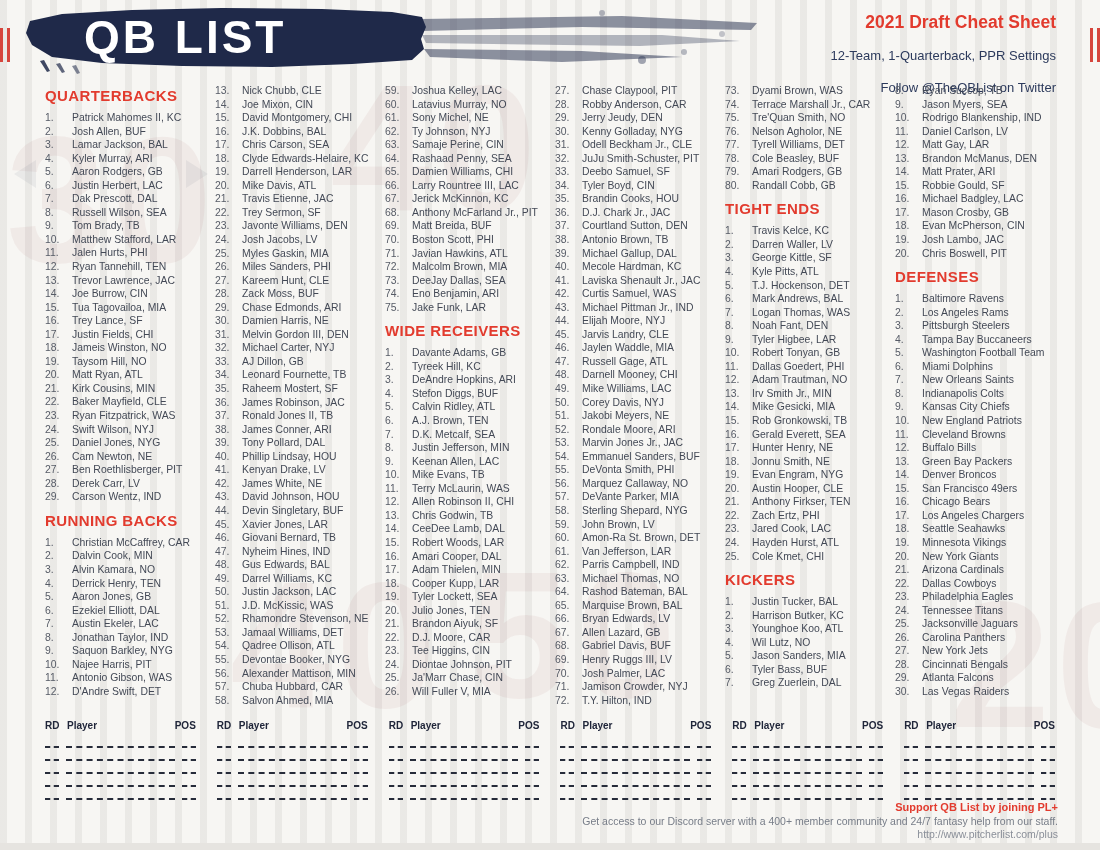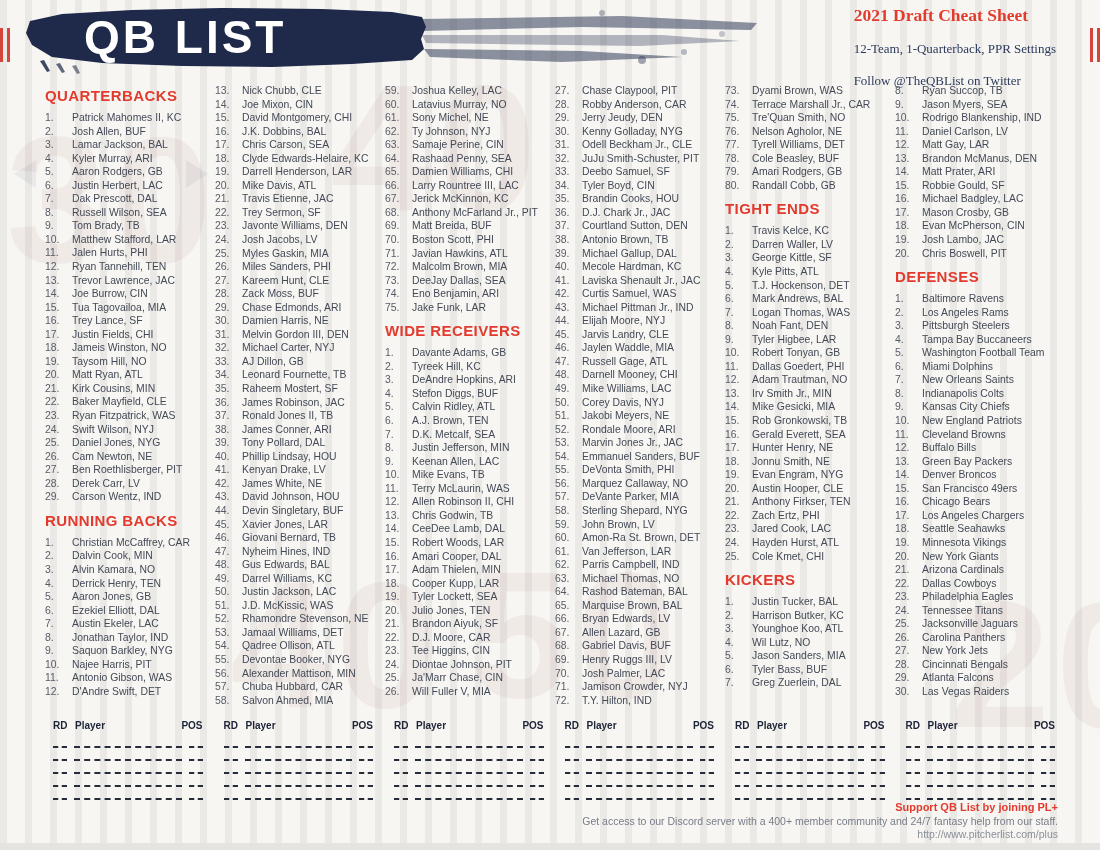--- a/index.html
+++ b/index.html
@@ -31,38 +31,38 @@
   .edge-l1{left:0;} .edge-l2{left:7px;}
   .edge-r1{right:0;} .edge-r2{right:7px;}
 
   
   .logo{position:absolute;left:22px;top:5px;width:740px;height:70px;}
   .logo svg{position:absolute;left:0;top:0;}
   .logo-text{
     position:absolute;left:62px;top:7px;color:#ffffff;
     font-size:46px;font-weight:bold;letter-spacing:3px;line-height:50px;white-space:nowrap;
   }
-  .hright{position:absolute;right:44px;top:5px;font-family:Liberation Serif, serif;}
+  .hright{position:absolute;right:44px;top:12px;text-align:right;}
   .htitle{color:#e23b2e;font-weight:bold;font-size:17.5px;line-height:20px;}
   .hsub{color:#2c3a5c;font-size:13px;line-height:16px;margin-top:16px;}
 
   
   .columns{position:absolute;left:45px;right:45px;top:84px;display:flex;gap:10px;}
   .col{flex:1;min-width:0;}
   .sec{
     font-size:15px;font-weight:bold;color:#e23b2e;
     letter-spacing:0.4px;line-height:16px;margin:9px 0 7px 0;white-space:nowrap;
   }
   .col > .sec:first-child{margin-top:4px;}
   .prow{display:flex;font-size:10.4px;line-height:13.55px;white-space:nowrap;}
   .num{width:27px;flex:none;color:#565b66;}
   .pname{flex:1;color:#434956;}
 
   
-  .grid{position:absolute;left:45px;right:45px;top:720px;display:flex;gap:21px;margin-left:8px;}
+  .grid{position:absolute;left:45px;right:45px;top:720px;display:flex;gap:21px;}
   .gcol{flex:1;min-width:0;}
   .ghead{display:flex;font-size:10px;font-weight:bold;color:#20263a;margin-bottom:5px;line-height:12px;}
   .g-rd{width:22px;}
   .g-player{flex:1;}
   .g-pos{width:24px;text-align:right;}
   .gline{display:flex;gap:7px;height:11px;margin-bottom:2px;align-items:flex-end;}
   .d-rd{width:14px;border-bottom:2px dashed #272c3a;}
   .d-player{flex:1;border-bottom:2px dashed #272c3a;}
   .d-pos{width:14px;border-bottom:2px dashed #272c3a;}
 

